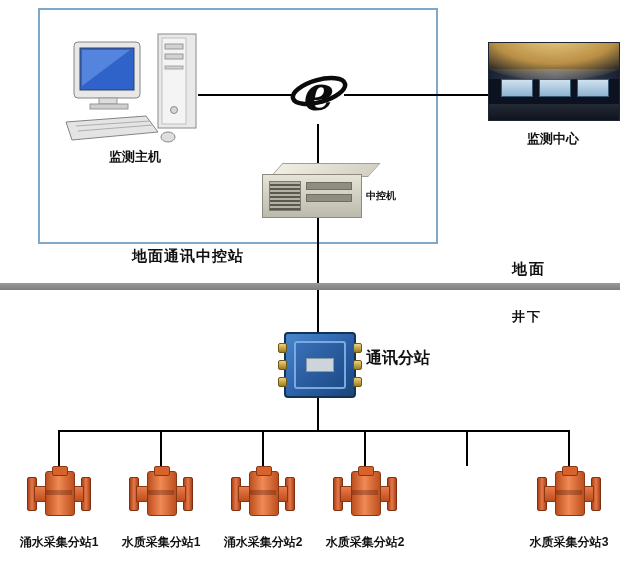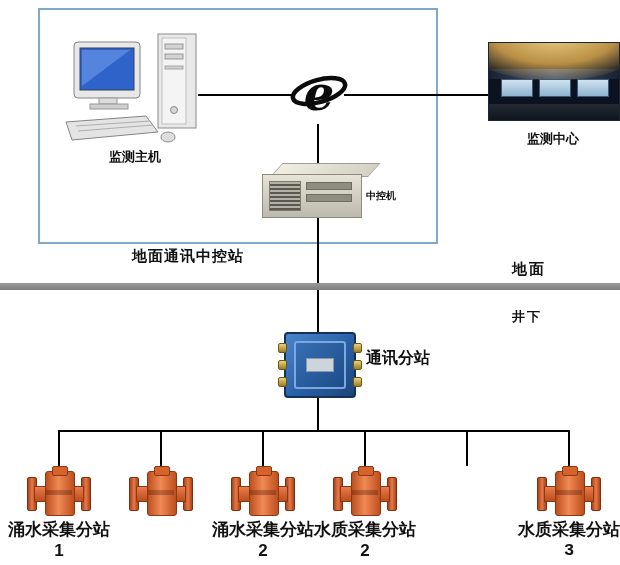--- a/index.html
+++ b/index.html
@@ -81,21 +81,21 @@
   .pump .pipe { position:absolute; top:20px; width:12px; height:14px;
                 background:linear-gradient(180deg,#ea7c4b,#bc4e1d); border:1px solid #8a3713; }
   .pump .pl { left:7px; } .pump .pr { right:7px; }
   .pump .body { position:absolute; left:18px; top:5px; width:28px; height:43px;
                 background:linear-gradient(90deg,#bd4f1e 0%,#f08a55 45%,#bd4f1e 100%);
                 border:1px solid #8a3713; border-radius:3px; }
   .pump .cap { position:absolute; left:25px; top:0; width:14px; height:8px;
                background:#d8622c; border:1px solid #8a3713; border-radius:2px; }
   .pump .band { position:absolute; left:19px; top:24px; width:26px; height:5px;
                 background:rgba(90,30,8,.35); }
-  .device-label { display:block; margin-top:0; font-size:17px; font-weight:bold; }
+  .device-label { display:block; margin-top:16px; font-size:12px; font-weight:bold; }
 </style>
 </head>
 <body>
 
 <div id="stage">
 
   <div class="frame"></div>
 
   <div class="hline" style="left:198px; top:94px; width:96px;"></div>
   <div class="hline" style="left:344px; top:94px; width:146px;"></div>
@@ -196,20 +196,21 @@
   <div class="device-col" style="left:110px;">
     <div class="pump">
       <div class="flange fl"></div>
         <div class="flange fr"></div>
       <div class="pipe pl"></div>
         <div class="pipe pr"></div>
       <div class="body"></div>
         <div class="cap"></div>
         <div class="band"></div>
     </div>
+    <span class="device-label">水质采集分站1</span>
   </div>
 
   <div class="device-col" style="left:212px;">
     <div class="pump">
       <div class="flange fl"></div>
         <div class="flange fr"></div>
       <div class="pipe pl"></div>
         <div class="pipe pr"></div>
       <div class="body"></div>
         <div class="cap"></div>

